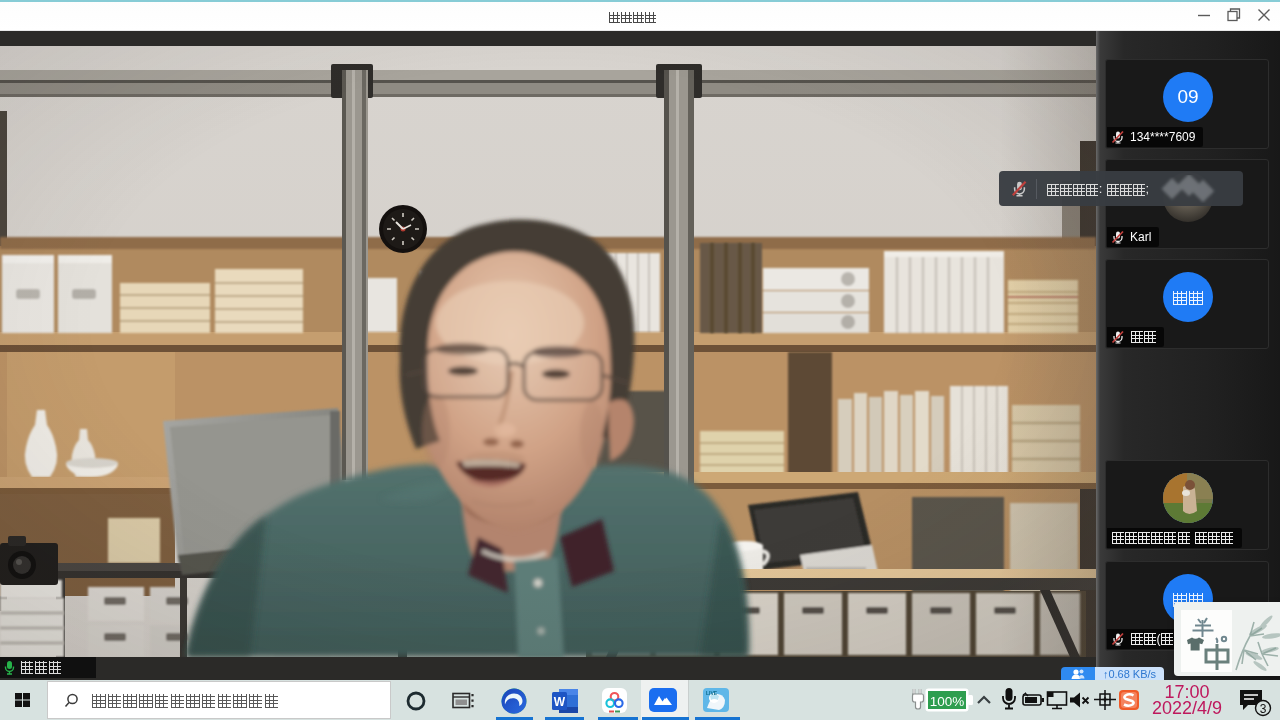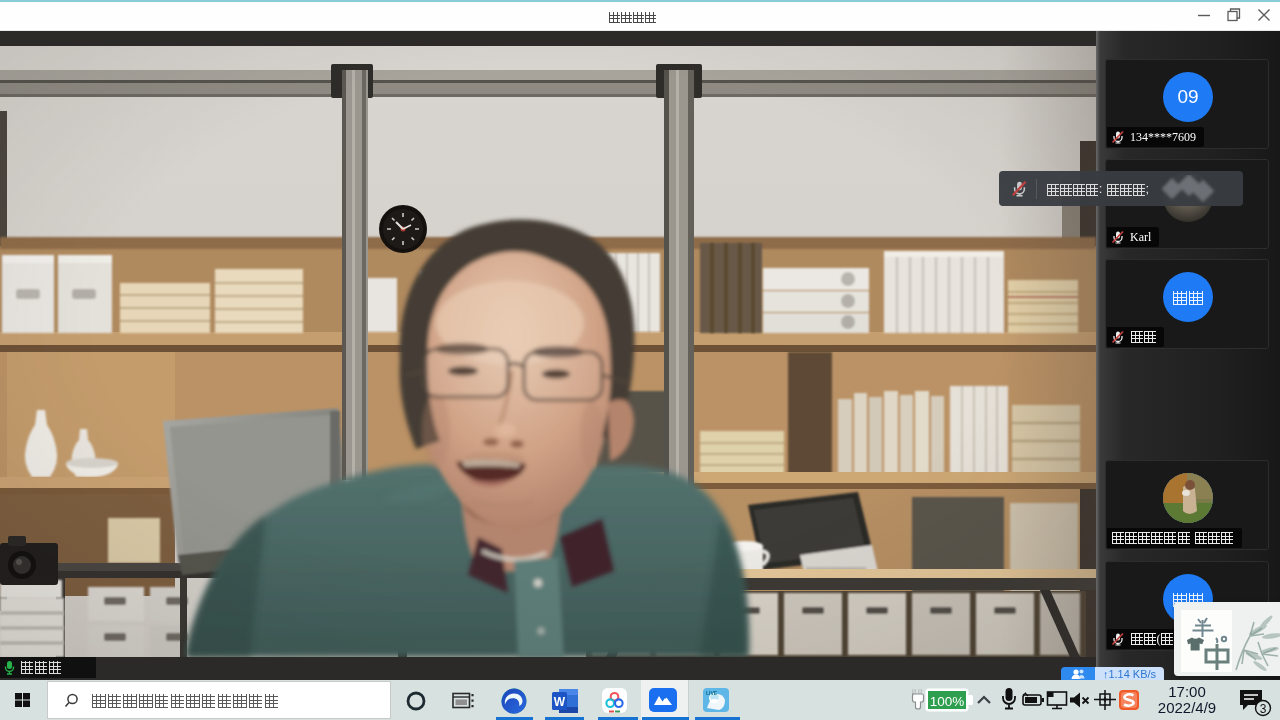--- a/index.html
+++ b/index.html
@@ -27,21 +27,21 @@
     background:#2b2a28; overflow:hidden; }
   
   #panel { position:absolute; left:1096px; top:31px; width:184px; height:649px;
     background:linear-gradient(90deg,#6a6a6a 0,#3a3a3a 4px,#282828 28px,#202020 120px,#181818 184px); overflow:hidden; }
   .tile { position:absolute; left:9px; width:164px; height:90px;
     background:#191919; border:1px solid #2d2d2d; border-radius:3px; }
   .avatar { position:absolute; left:57px; top:12px; width:50px; height:50px;
     border-radius:50%; background:#1f7bf5; color:#fff; text-align:center; }
   .tlabel { position:absolute; left:1px; bottom:1px; height:20px;
     background:rgba(5,5,5,0.85); color:#fff; font-size:12px;
-    display:flex; align-items:center; padding:0 8px 0 4px; border-radius:0 2px 2px 0;font-family:Liberation Serif, serif; }
+    display:flex; align-items:center; padding:0 8px 0 4px; border-radius:0 2px 2px 0; }
   .tlabel svg { margin-right:5px; }
   
   #tooltip { position:absolute; left:999px; top:171px; width:244px; height:35px;
     background:rgba(56,60,66,0.96); border-radius:4px; display:flex; align-items:center; }
   
   #netbadge { position:absolute; left:1061px; top:667px; width:103px; height:13px;
     border-radius:4px 4px 0 0; overflow:hidden; display:flex; }
   
   #ime { position:absolute; left:1174px; top:602px; width:106px; height:74px;
     background:#eef1ef; border-radius:4px 0 0 4px; box-shadow:0 2px 6px rgba(0,0,0,0.25); }
@@ -50,21 +50,21 @@
   #vname { position:absolute; left:0px; top:626px; height:21px; width:96px;
     background:rgba(10,10,10,0.8); color:#efefef; display:flex; align-items:center;
     padding:0 6px 0 3px; font-size:13px; }
   
   #taskbar { position:absolute; left:0; top:680px; width:1280px; height:40px;
     background:#d7e2e0; }
   #searchbox { position:absolute; left:47px; top:1px; width:344px; height:38px;
     background:#fff; border:1px solid #c9c9c9; display:flex; align-items:center; color:#4a4a4a; }
   .tseg { position:absolute; top:37px; height:3px; background:#1673d2; }
   #clockbox { position:absolute; left:1152px; top:4px; width:70px; text-align:center;
-    font-size:15px; color:#0f172a; line-height:16px; }
+    font-size:18px; color:#be185d; line-height:16px; }
 </style>
 </head>
 <body>
 <div id="stage">
 
   <div id="titlebar">
     <div class="cyan"></div>
     <div id="title-txt"><span class="hz hz11"></span><span class="hz hz11"></span><span class="hz hz11"></span><span class="hz hz11"></span></div>
     <svg class="winbtn" style="left:1197px;top:8px" width="14" height="14" viewBox="0 0 14 14">
         <path d="M1 7.5 h12" stroke="#5a5a5a" stroke-width="1.4"></path>
@@ -579,21 +579,21 @@
 
   <div id="netbadge">
       <div style="width:34px;background:#2f8af0;display:flex;align-items:center;justify-content:center">
         <svg width="16" height="11" viewBox="0 0 16 11">
           <circle cx="6" cy="4" r="2.6" fill="#fff"></circle>
           <path d="M1.5 11 q0.5 -4.5 4.5 -4.5 q4 0 4.5 4.5 Z" fill="#fff"></path>
           <circle cx="11.5" cy="3.6" r="2" fill="#cfe3fb"></circle>
           <path d="M8.8 10.5 q0.4 -3.6 2.7 -3.6 q2.6 0 3 3.6 Z" fill="#cfe3fb"></path>
         </svg>
       </div>
-      <div style="flex:1;background:#cde2fa;color:#2e77d0;font-size:11px;display:flex;align-items:center;justify-content:center">↑1.14 KB/s</div>
+      <div style="flex:1;background:#cde2fa;color:#2e77d0;font-size:11px;display:flex;align-items:center;justify-content:center">↑0.68 KB/s</div>
     </div>
 
   <div id="ime">
     <div class="card"></div>
     <svg width="106" height="74" viewBox="0 0 106 74" style="position:absolute;left:0;top:0">
 
       <g stroke="#70878f" stroke-width="2" fill="none">
         <path d="M24 17 l3 4 M33 16 l-3 5"></path>
         <path d="M21 23.5 h16"></path>
         <path d="M18.5 28.5 h21"></path>

